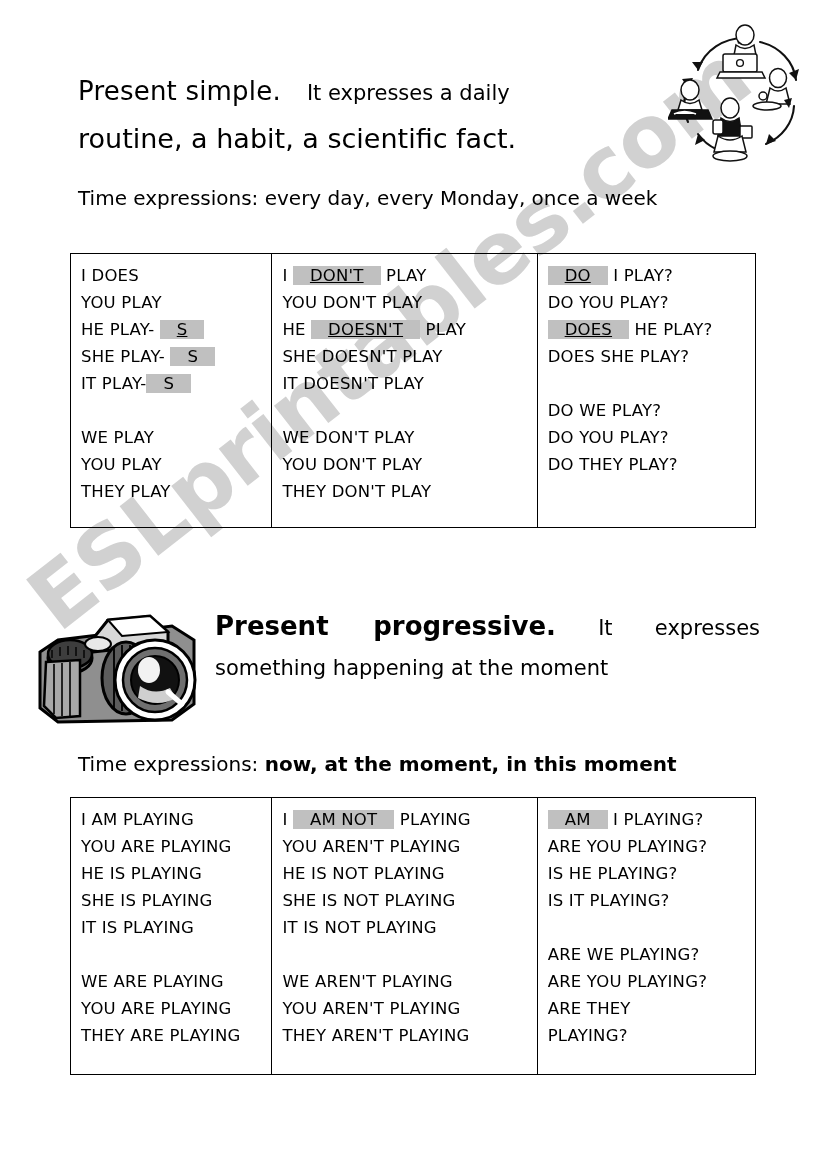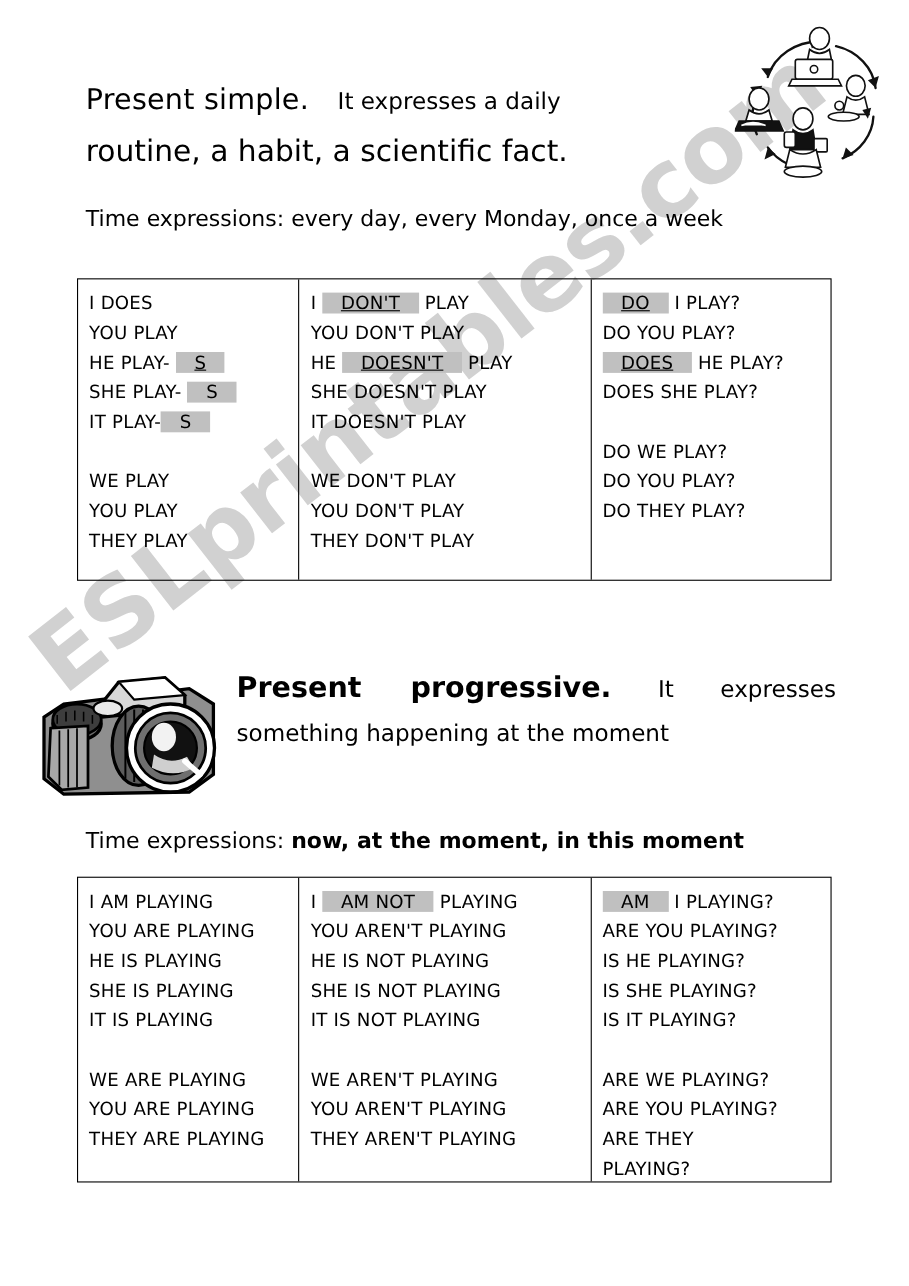--- a/index.html
+++ b/index.html
@@ -342,21 +342,20 @@
         <div class="conj-line"><span>IT IS NOT PLAYING</span></div>
         <div class="conj-line spacer">&nbsp;</div>
         <div class="conj-line"><span>WE AREN'T PLAYING</span></div>
         <div class="conj-line"><span>YOU AREN'T PLAYING</span></div>
         <div class="conj-line"><span>THEY AREN'T PLAYING</span></div>
       </div>
     <div class="conj-col col-w3" id="pp-col-int">
         <div class="conj-line"><span class="hl">AM</span><span> I PLAYING?</span></div>
         <div class="conj-line"><span>ARE YOU PLAYING?</span></div>
         <div class="conj-line"><span>IS HE PLAYING?</span></div>
-        <div class="conj-line"><span>IS SHE PLAYING?</span></div>
         <div class="conj-line"><span>IS IT PLAYING?</span></div>
         <div class="conj-line spacer">&nbsp;</div>
         <div class="conj-line"><span>ARE WE PLAYING?</span></div>
         <div class="conj-line"><span>ARE YOU PLAYING?</span></div>
         <div class="conj-line"><span>ARE THEY</span></div>
         <div class="conj-line"><span>PLAYING?</span></div>
       </div>
   </div>
 
 </div>

